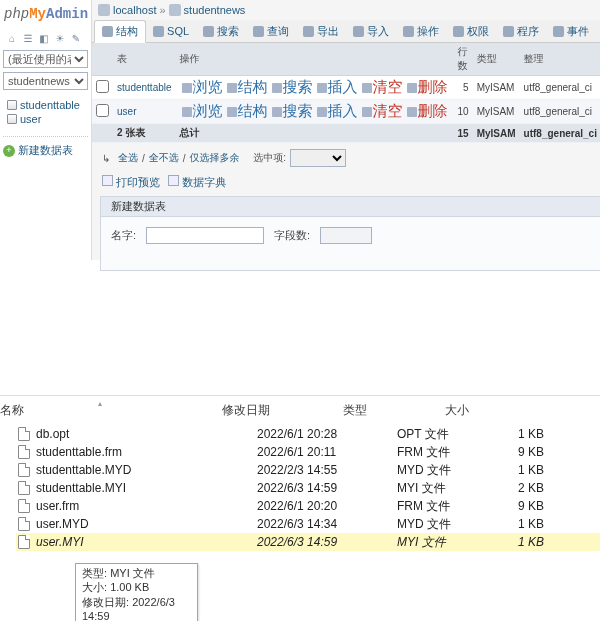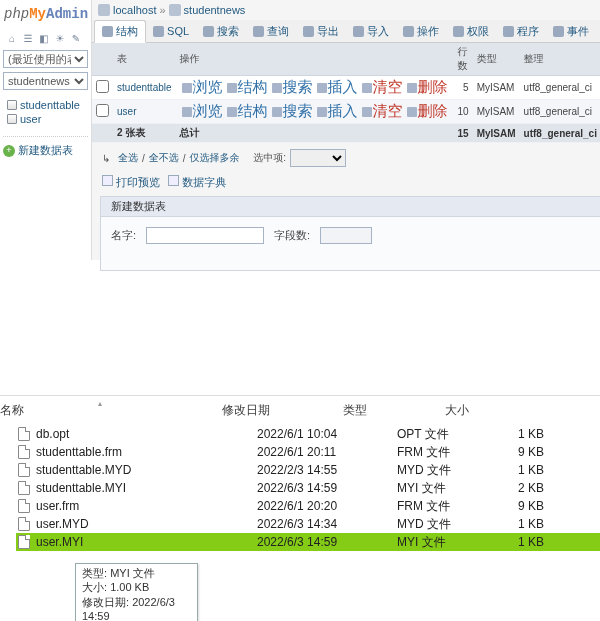--- a/index.html
+++ b/index.html
@@ -66,21 +66,21 @@
 
   
   .fb { border-top:1px solid #ddd; font-size:12px; color:#333; }
   .fb-header { display:flex; padding:6px 0px 6px 0; color:#3a3a3a; font-size:12px; }
   .fb-header div { position:relative; }
   .col-name { width:222px; } .col-date { width:121px; } .col-type { width:102px; } .col-size { width:70px; }
   .sort-arrow { position:absolute; right:120px; top:-3px; color:#999; font-size:8px; }
 
   .fb-body { padding:0 0 6px 16px; }
   .fb-row { display:flex; align-items:center; height:18px; color:#222; font-size:12px;gap:19px; }
-  .fb-row.sel { background:#84cc16; }
+  .fb-row.sel { background:#fef9c3;font-style:italic; }
   .fb-row .col-name { display:flex; align-items:center; gap:6px; padding-left:2px; }
   .file-ico { width:12px;height:14px;display:inline-block;border:1px solid #888;border-radius:1px;position:relative;background:#fff; }
   .file-ico::after { content:""; position:absolute; right:-1px; top:-1px; width:4px; height:4px; border-left:1px solid #888; border-bottom:1px solid #888; background:#fff; }
 
   .fb-tooltip { position:relative; margin:6px 0 0 75px; width:123px; background:#fff; border:1px solid #9aa; padding:2px 6px 3px; font-size:11px; color:#333; line-height:1.3; box-shadow:1px 1px 2px rgba(0,0,0,.15); }
 </style>
 </head>
 <body>
 
 <div class="pma-wrap">
@@ -259,21 +259,21 @@
     <div class="col-date">修改日期</div>
     <div class="col-type">类型</div>
     <div class="col-size">大小</div>
   </div>
   <div class="fb-body" id="fb-body">
       <div class="fb-row">
         <div class="col-name">
           <span class="file-ico"></span>
           <span>db.opt</span>
         </div>
-        <div class="col-date">2022/6/1 10:04</div>
+        <div class="col-date">2022/6/1 20:28</div>
         <div class="col-type">OPT 文件</div>
         <div class="col-size">1 KB</div>
       </div>
       <div class="fb-row">
         <div class="col-name">
           <span class="file-ico"></span>
           <span>studenttable.frm</span>
         </div>
         <div class="col-date">2022/6/1 20:11</div>
         <div class="col-type">FRM 文件</div>

